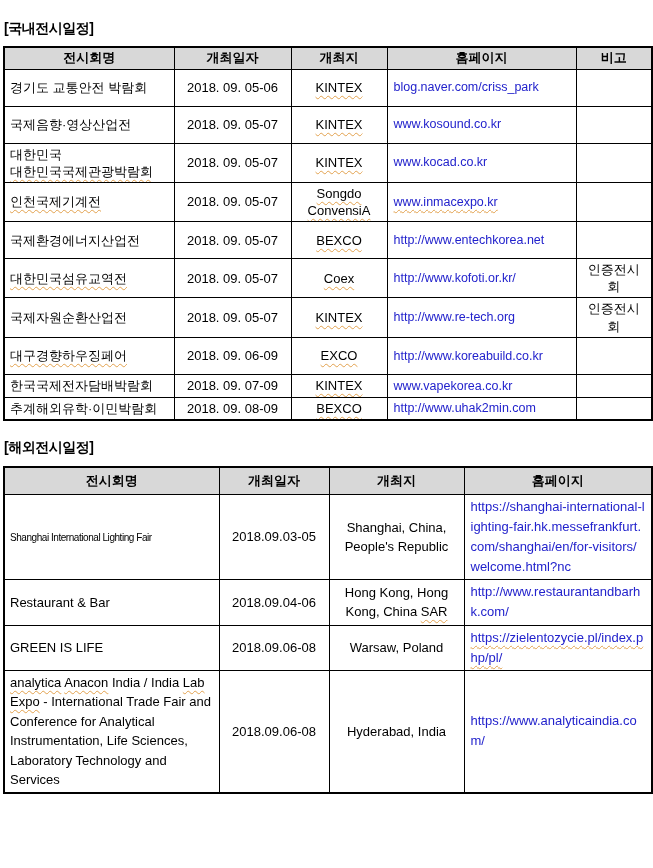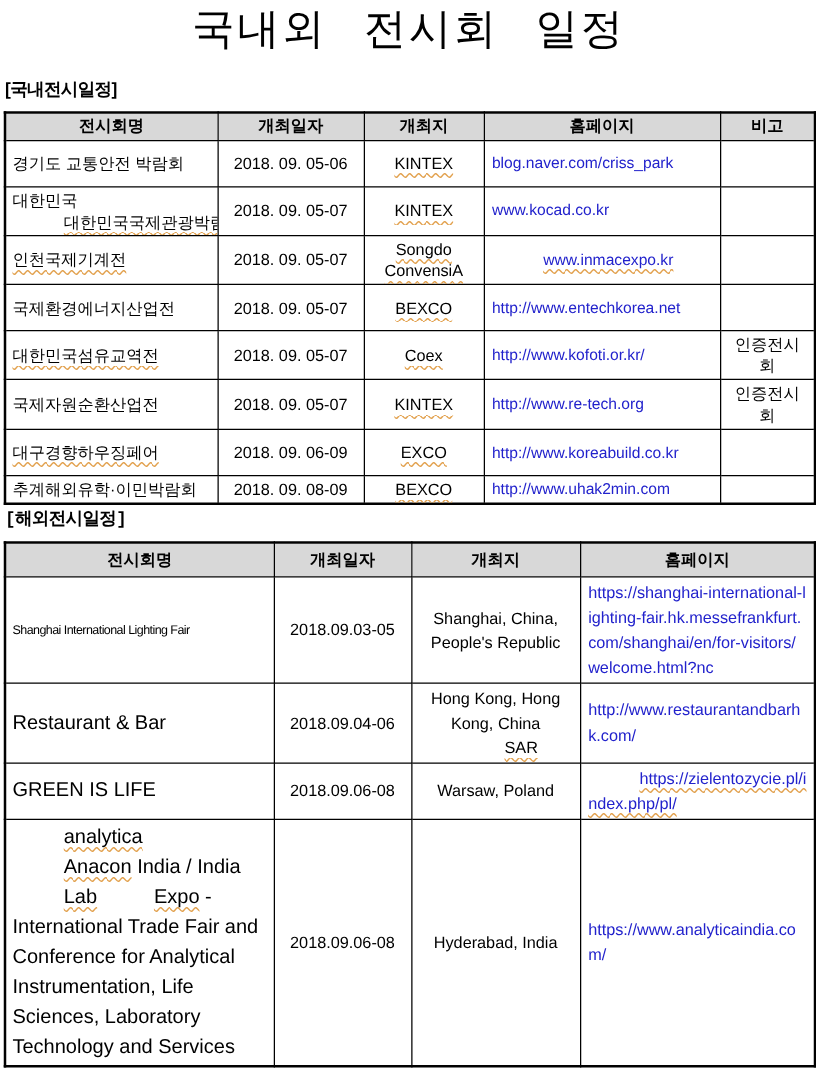--- a/index.html
+++ b/index.html
@@ -24,21 +24,21 @@
     letter-spacing:2px;
     word-spacing:18px;
     line-height:42px;
   }
   .section-label{
     font-size:14px;
     font-weight:700;
     letter-spacing:-0.5px;
     margin:19px 0 8px 1px;
   }
-  .section-label.second{margin-top:2px;margin-bottom:9px;font-family:Liberation Mono, monospace;}
+  .section-label.second{margin-top:18px;margin-bottom:9px;}
   table.tbl{
     border-collapse:collapse;
     table-layout:fixed;
     width:648px;
     border:2px solid var(--border);
   }
   .tbl th,.tbl td{
     border:1px solid var(--border);
     box-sizing:border-box;
     vertical-align:middle;
@@ -52,41 +52,39 @@
     text-align:center;
     letter-spacing:0;
   }
   .domestic thead th{height:22px;padding:1px 2px;}
   .overseas thead th{height:27px;}
   .domestic tbody td{height:37px;line-height:1.32;}
   .domestic tbody tr.compact td{height:23px;}
   .overseas tbody td{height:36px;line-height:1.5;}
   td.c{text-align:center;}
   td.name{text-align:left;word-break:keep-all;padding-left:5px;}
-  .overseas td.name{font-size:16px;word-break:normal;}
+  .overseas td.name{font-size:13px;word-break:normal;}
   .overseas td.name.condensed{font-size:10px;letter-spacing:-0.45px;white-space:nowrap;}
   td.homepage{text-align:left;word-break:break-all;padding-left:6px;}
   .domestic td.homepage{font-size:12.5px;}
   .overseas td.homepage{font-size:13px;line-height:1.55;}
   a.link{color:var(--link);text-decoration:none;cursor:pointer;text-align:center;}
   .wavy,a.link.wavy{
     text-decoration-line:underline;
     text-decoration-style:wavy;
     text-decoration-color:var(--wavy);
     text-decoration-thickness:1px;
     text-underline-offset:3px;
-    margin-left:41px;
   }
 </style>
 </head>
 <body>
 
 <div class="page">
 
-  <h1 class="page-title">국내외  전시회  일정</h1>
 
   <div class="section-label">[국내전시일정]</div>
 
   <table class="tbl domestic">
     <colgroup>
       <col style="width:170px">
         <col style="width:117px">
         <col style="width:96px">
         <col style="width:189px">
         <col style="width:76px">
@@ -102,20 +100,27 @@
       </thead>
     <tbody>
         <tr>
           <td class="name">경기도 교통안전 박람회</td>
           <td class="c date">2018. 09. 05-06</td>
           <td class="c venue wavy">KINTEX</td>
           <td class="homepage"><a class="link">blog.naver.com/criss_park</a></td>
           <td class="c note"></td>
         </tr>
         <tr>
+          <td class="name">국제음향·영상산업전</td>
+          <td class="c date">2018. 09. 05-07</td>
+          <td class="c venue wavy">KINTEX</td>
+          <td class="homepage"><a class="link">www.kosound.co.kr</a></td>
+          <td class="c note"></td>
+        </tr>
+        <tr>
           <td class="name"><span>대한민국</span> <span class="wavy">대한민국국제관광박람회</span></td>
           <td class="c date">2018. 09. 05-07</td>
           <td class="c venue wavy">KINTEX</td>
           <td class="homepage"><a class="link">www.kocad.co.kr</a></td>
           <td class="c note"></td>
         </tr>
         <tr>
           <td class="name wavy">인천국제기계전</td>
           <td class="c date">2018. 09. 05-07</td>
           <td class="c venue wavy">Songdo ConvensiA</td>
@@ -141,20 +146,27 @@
           <td class="c date">2018. 09. 05-07</td>
           <td class="c venue wavy">KINTEX</td>
           <td class="homepage"><a class="link">http://www.re-tech.org</a></td>
           <td class="c note">인증전시회</td>
         </tr>
         <tr>
           <td class="name wavy">대구경향하우징페어</td>
           <td class="c date">2018. 09. 06-09</td>
           <td class="c venue wavy">EXCO</td>
           <td class="homepage"><a class="link">http://www.koreabuild.co.kr</a></td>
+          <td class="c note"></td>
+        </tr>
+        <tr class="compact">
+          <td class="name">한국국제전자담배박람회</td>
+          <td class="c date">2018. 09. 07-09</td>
+          <td class="c venue wavy">KINTEX</td>
+          <td class="homepage"><a class="link">www.vapekorea.co.kr</a></td>
           <td class="c note"></td>
         </tr>
         <tr class="compact">
           <td class="name">추계해외유학·이민박람회</td>
           <td class="c date">2018. 09. 08-09</td>
           <td class="c venue wavy">BEXCO</td>
           <td class="homepage"><a class="link">http://www.uhak2min.com</a></td>
           <td class="c note"></td>
         </tr>
       </tbody>

